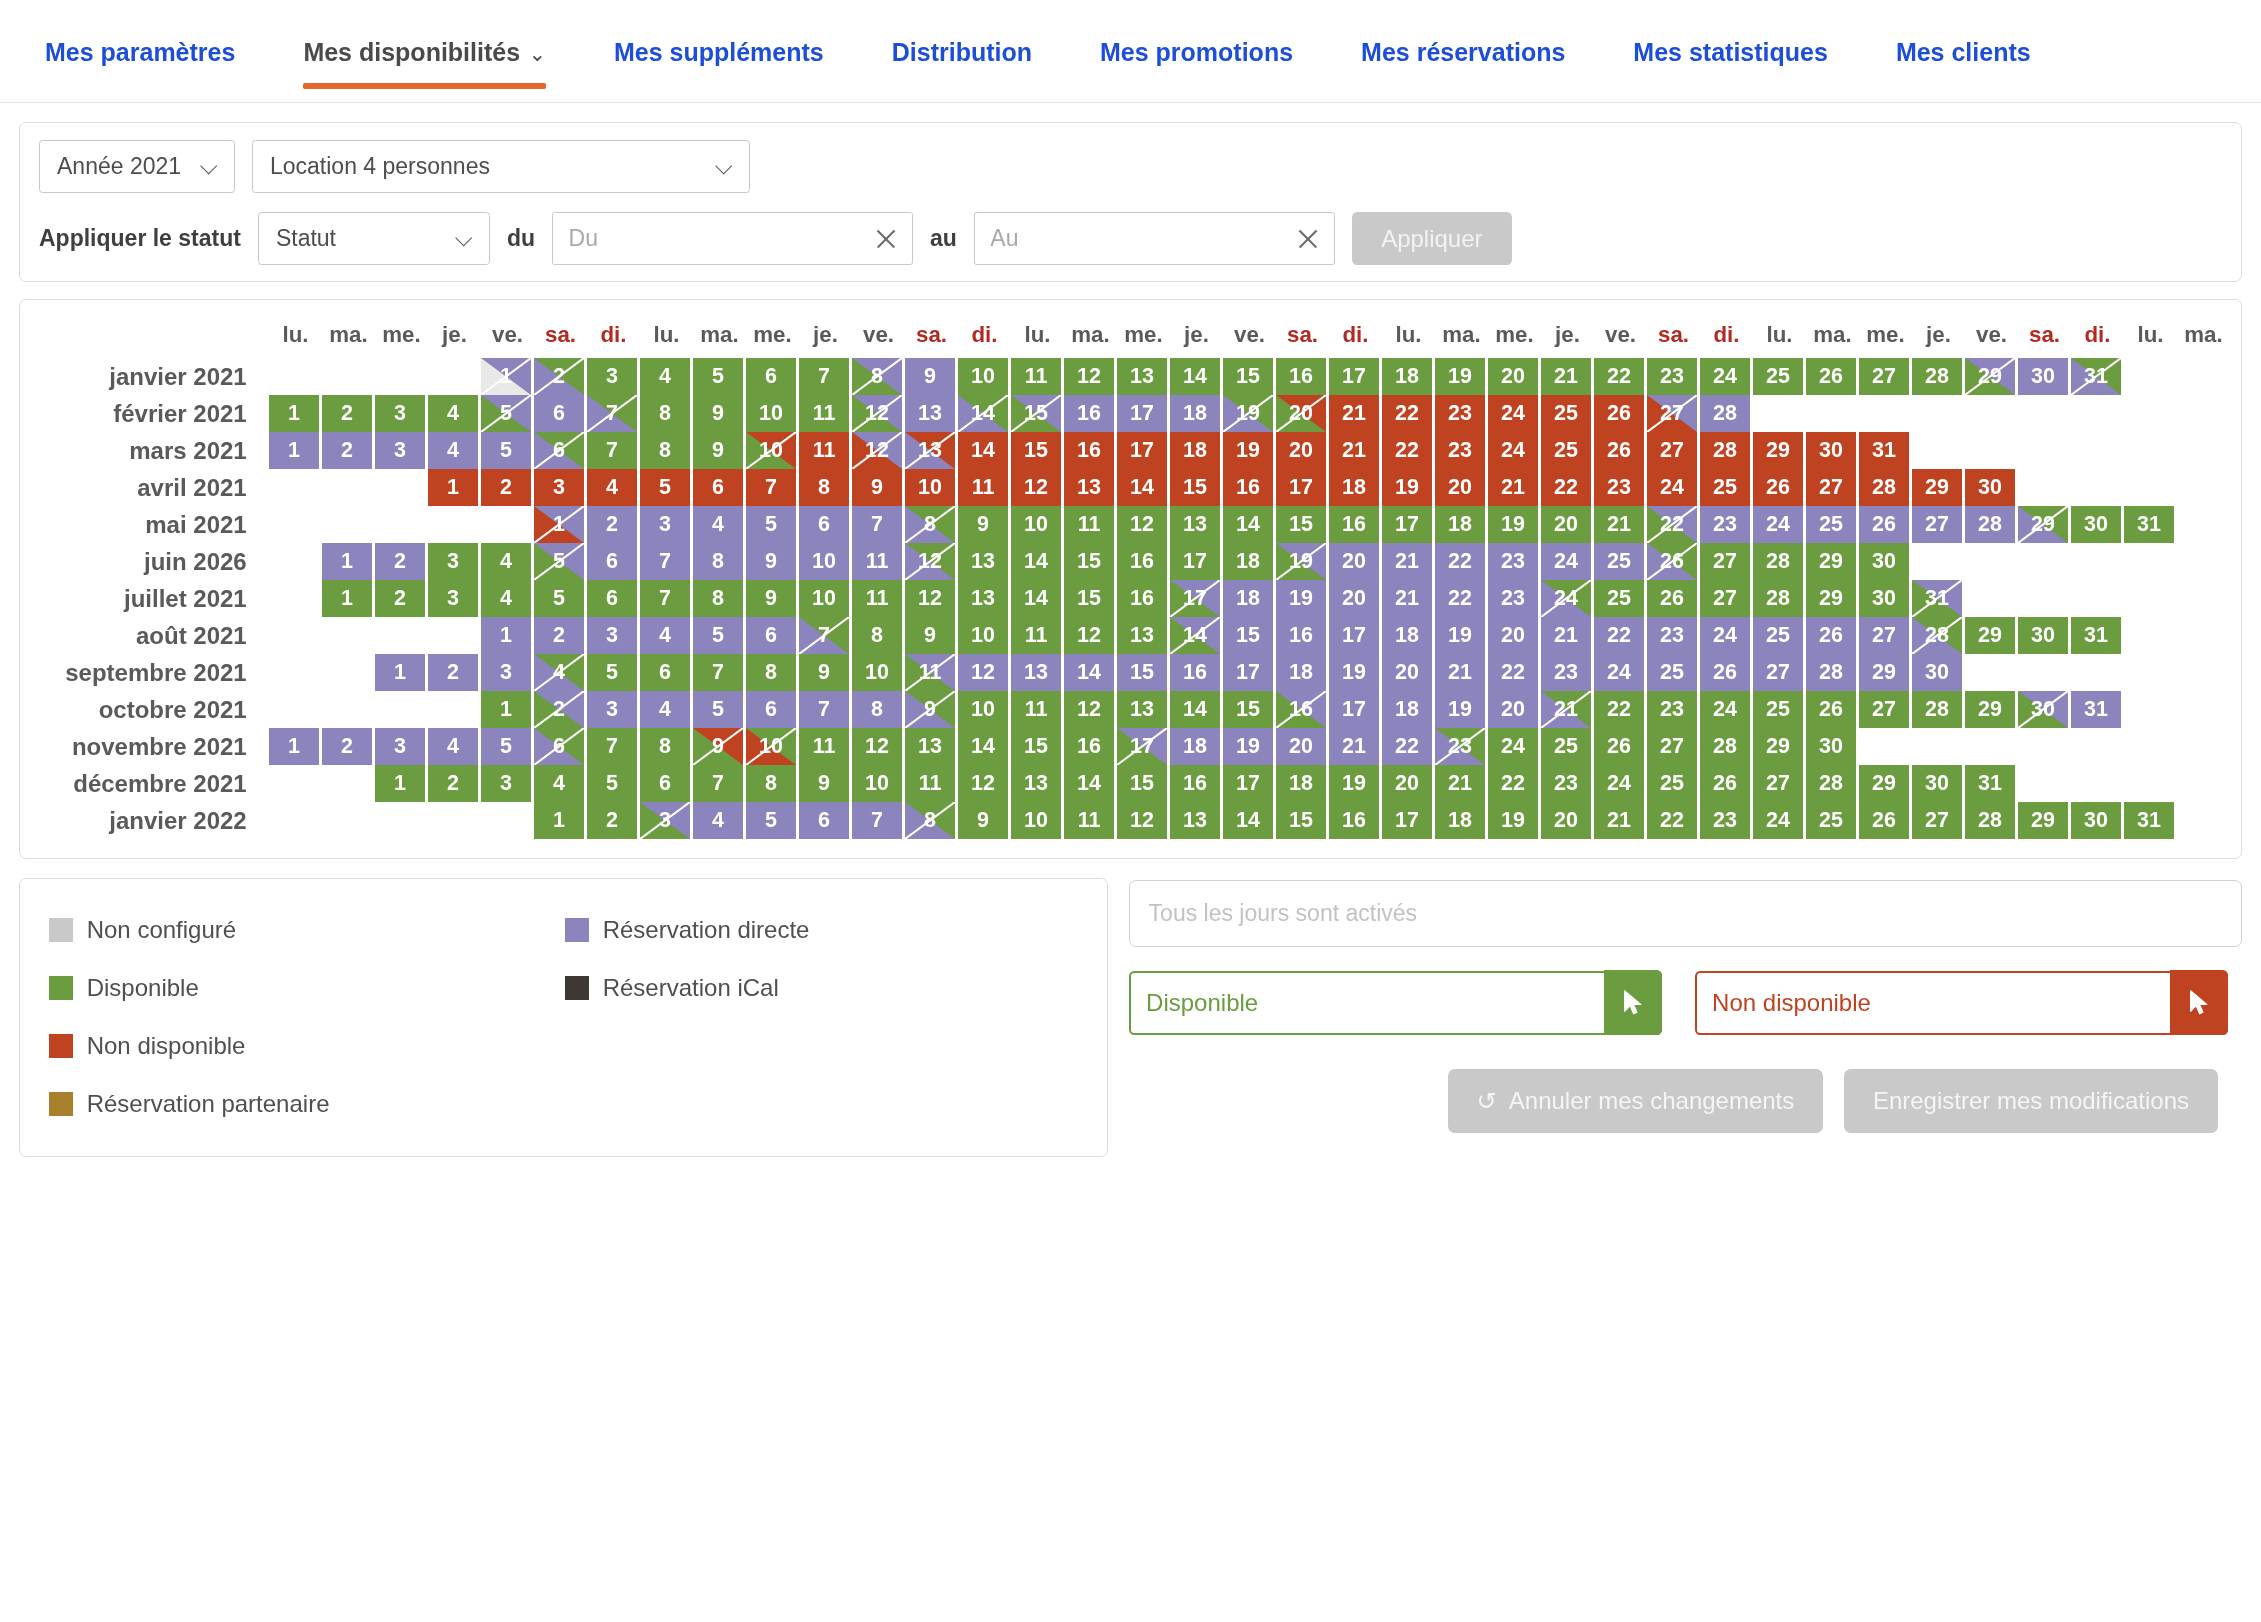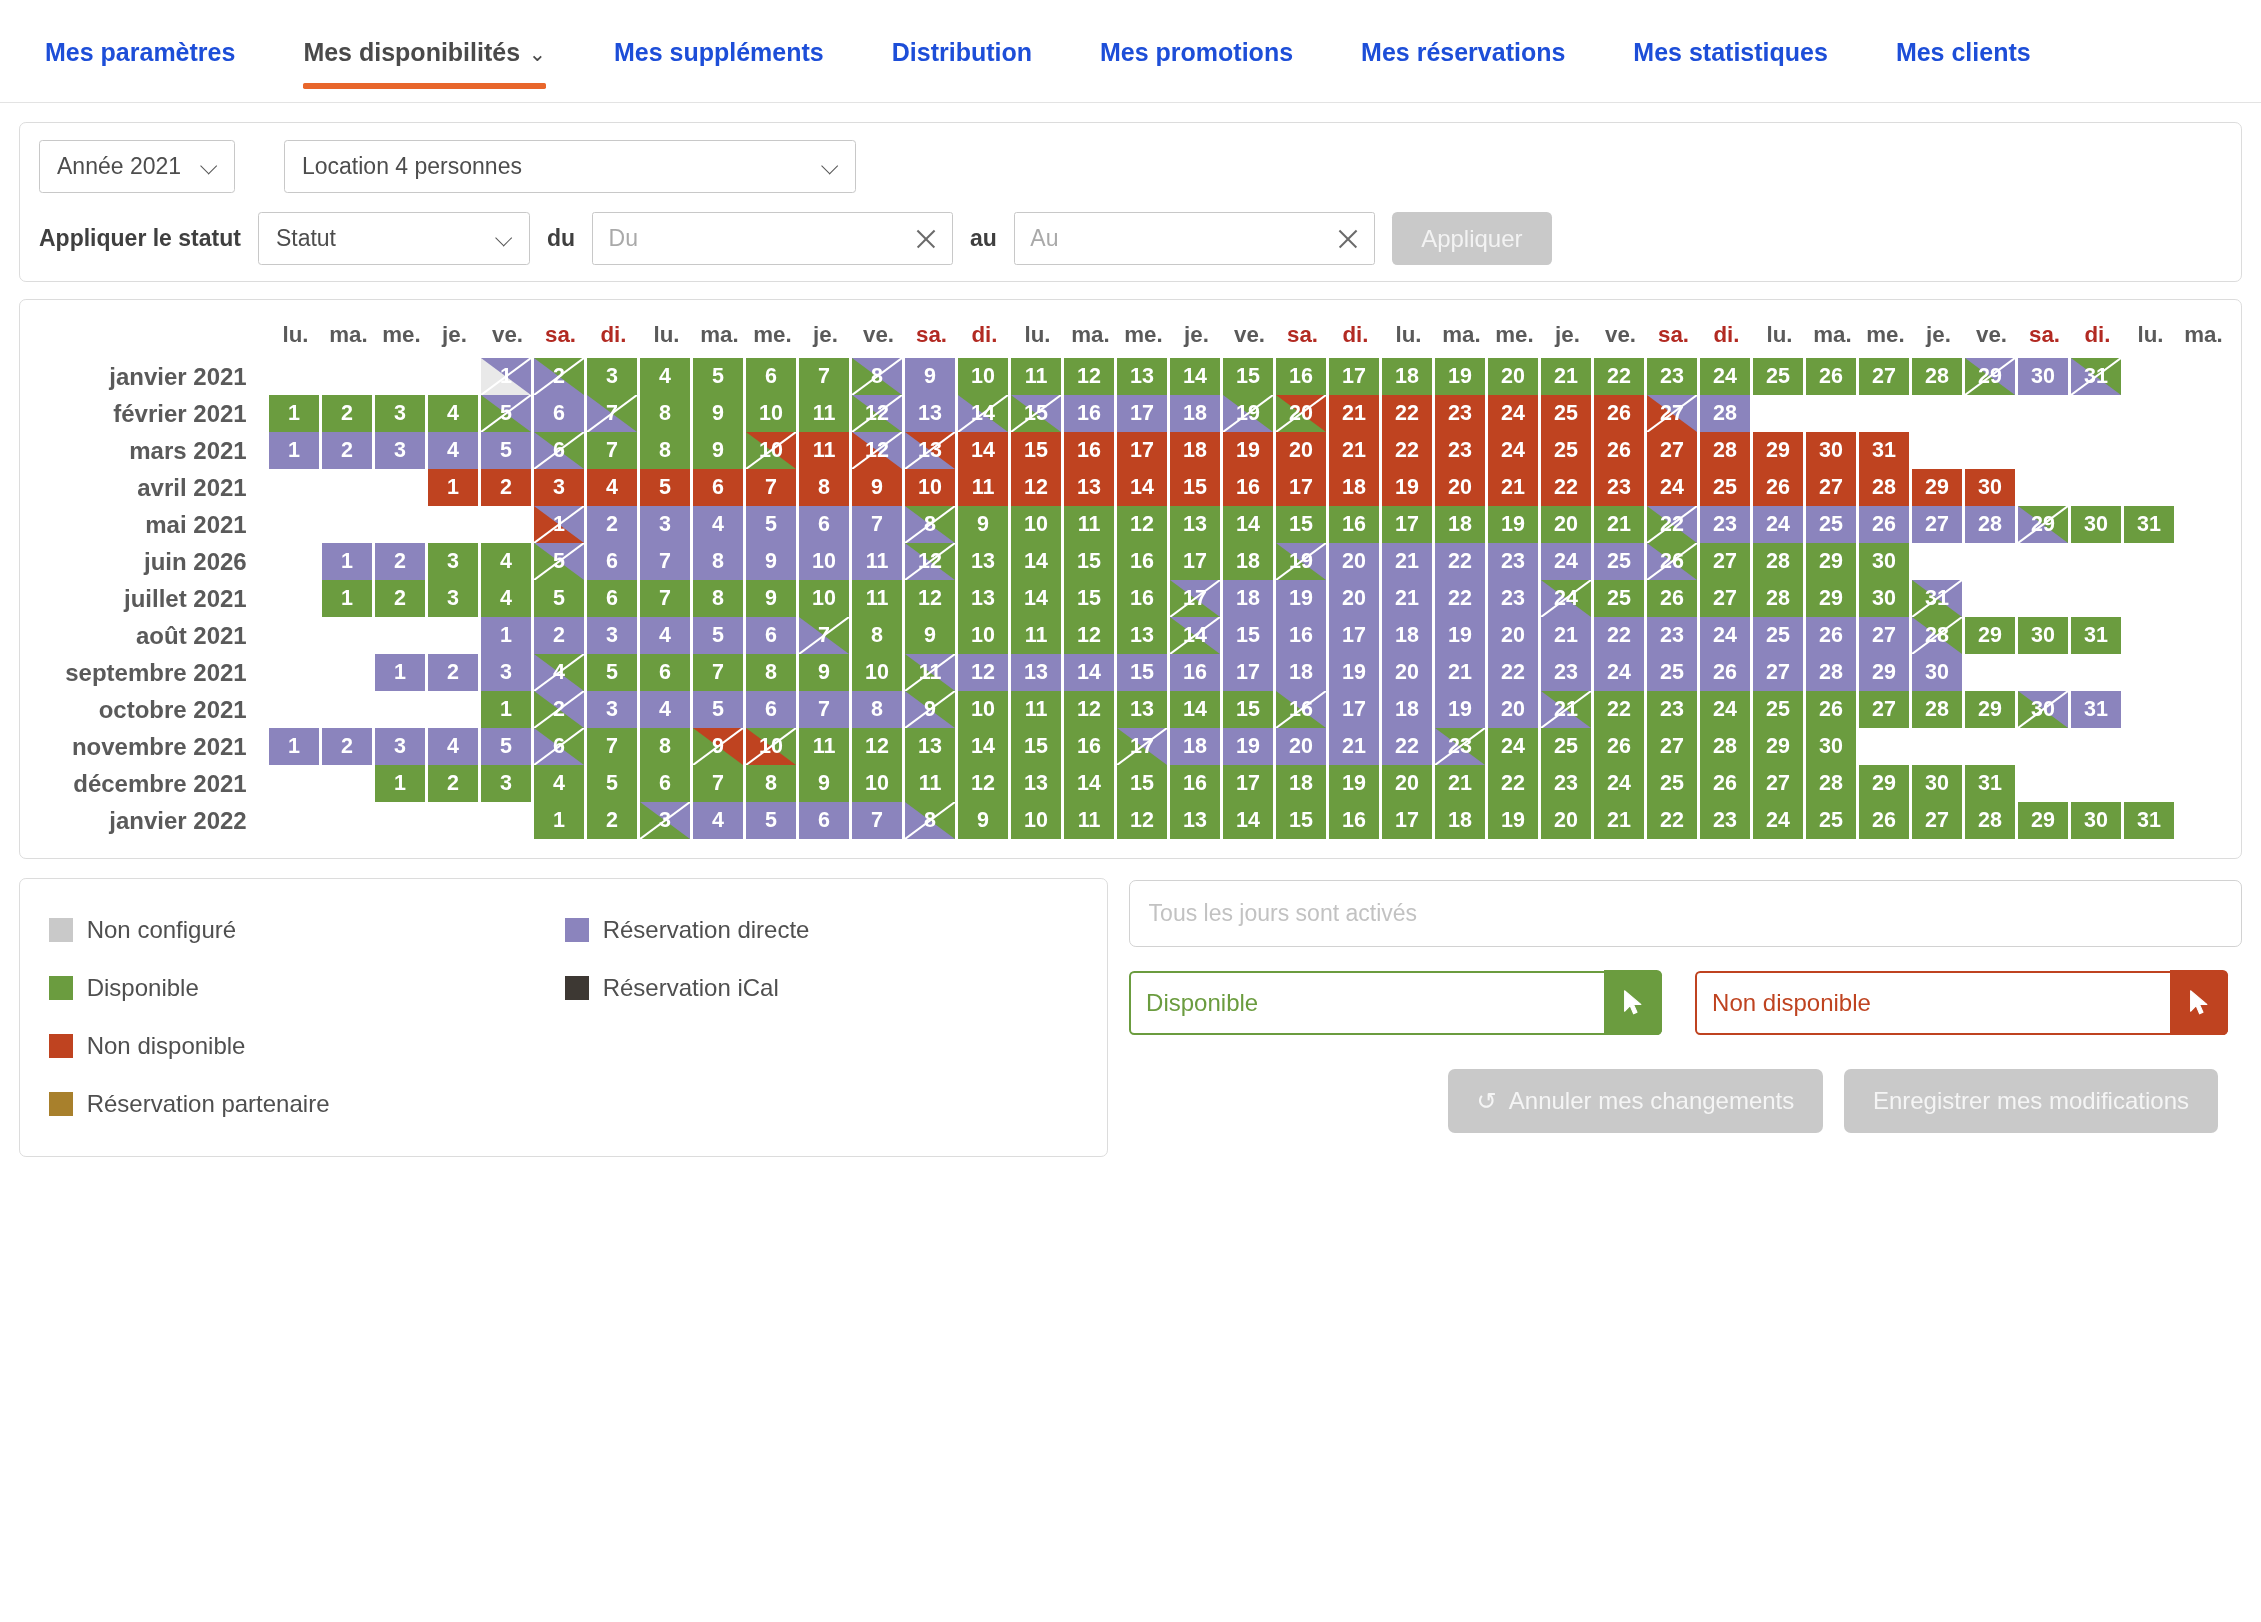--- a/index.html
+++ b/index.html
@@ -62,22 +62,22 @@
     width: 19px; height: 10.3px;
   }
   .sel .chev::before {
     content: ""; position: absolute; left: 0.9px; top: 0;
     width: 11.2px; height: 11.2px;
     border-right: 1.7px solid #555; border-bottom: 1.7px solid #555;
     transform: rotate(45deg) translate(-0.9px,-1.7px);
   }
   .sel-view   { width: 368px; }
   .sel-year   { width: 196px; }
-  .sel-acc    { width: 572px; margin-left: 32px; }
-  .sel-status { width: 272px; }
+  .sel-acc    { width: 498px; }
+  .sel-status { width: 232px; }
 
   .flabel { font-size: 23px; font-weight: bold; color: #3f3f3f; white-space: nowrap; }
 
   .datebox {
     position: relative; width: 361px; height: 53px;
     border: 0.9px solid #c8c8c8; border-radius: 2.6px; background: #fff;
     display: flex; align-items: center; padding: 0 52px 0 15.5px;
     font-size: 23px; color: #a9a9a9; cursor: text;
   }
   .datebox .xmark {

